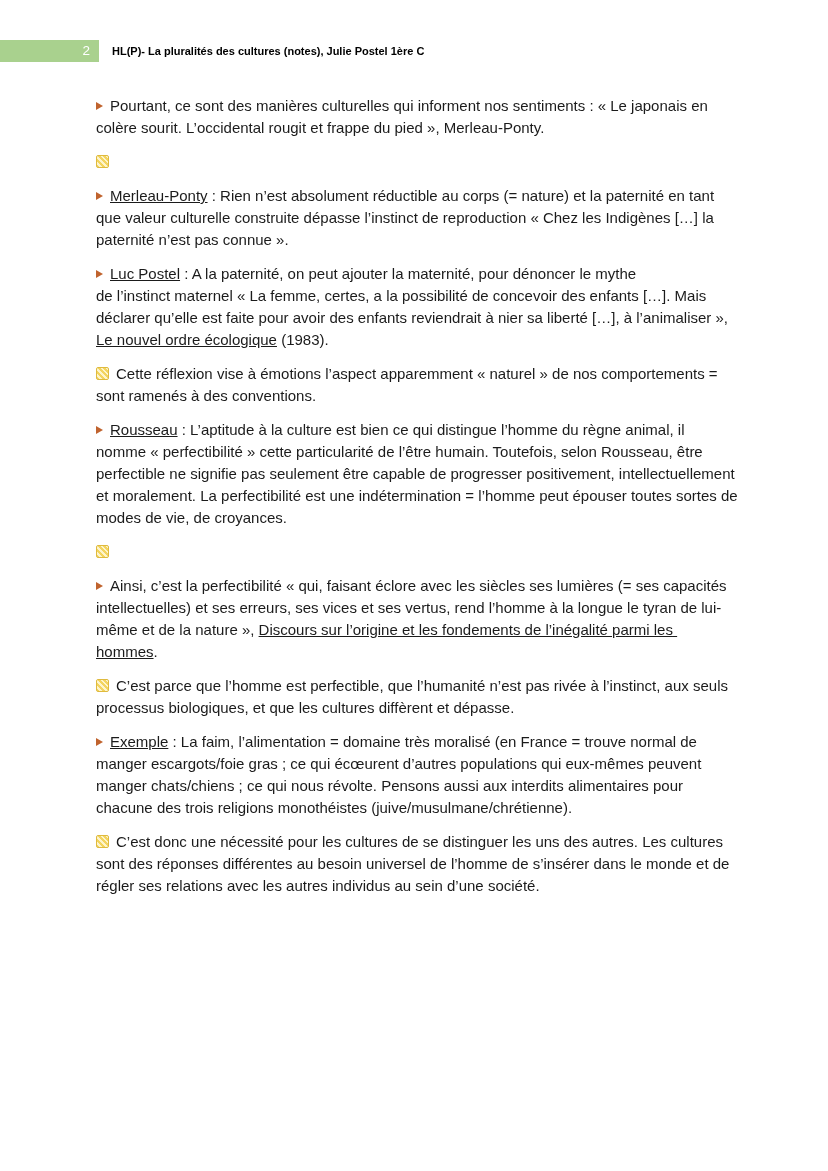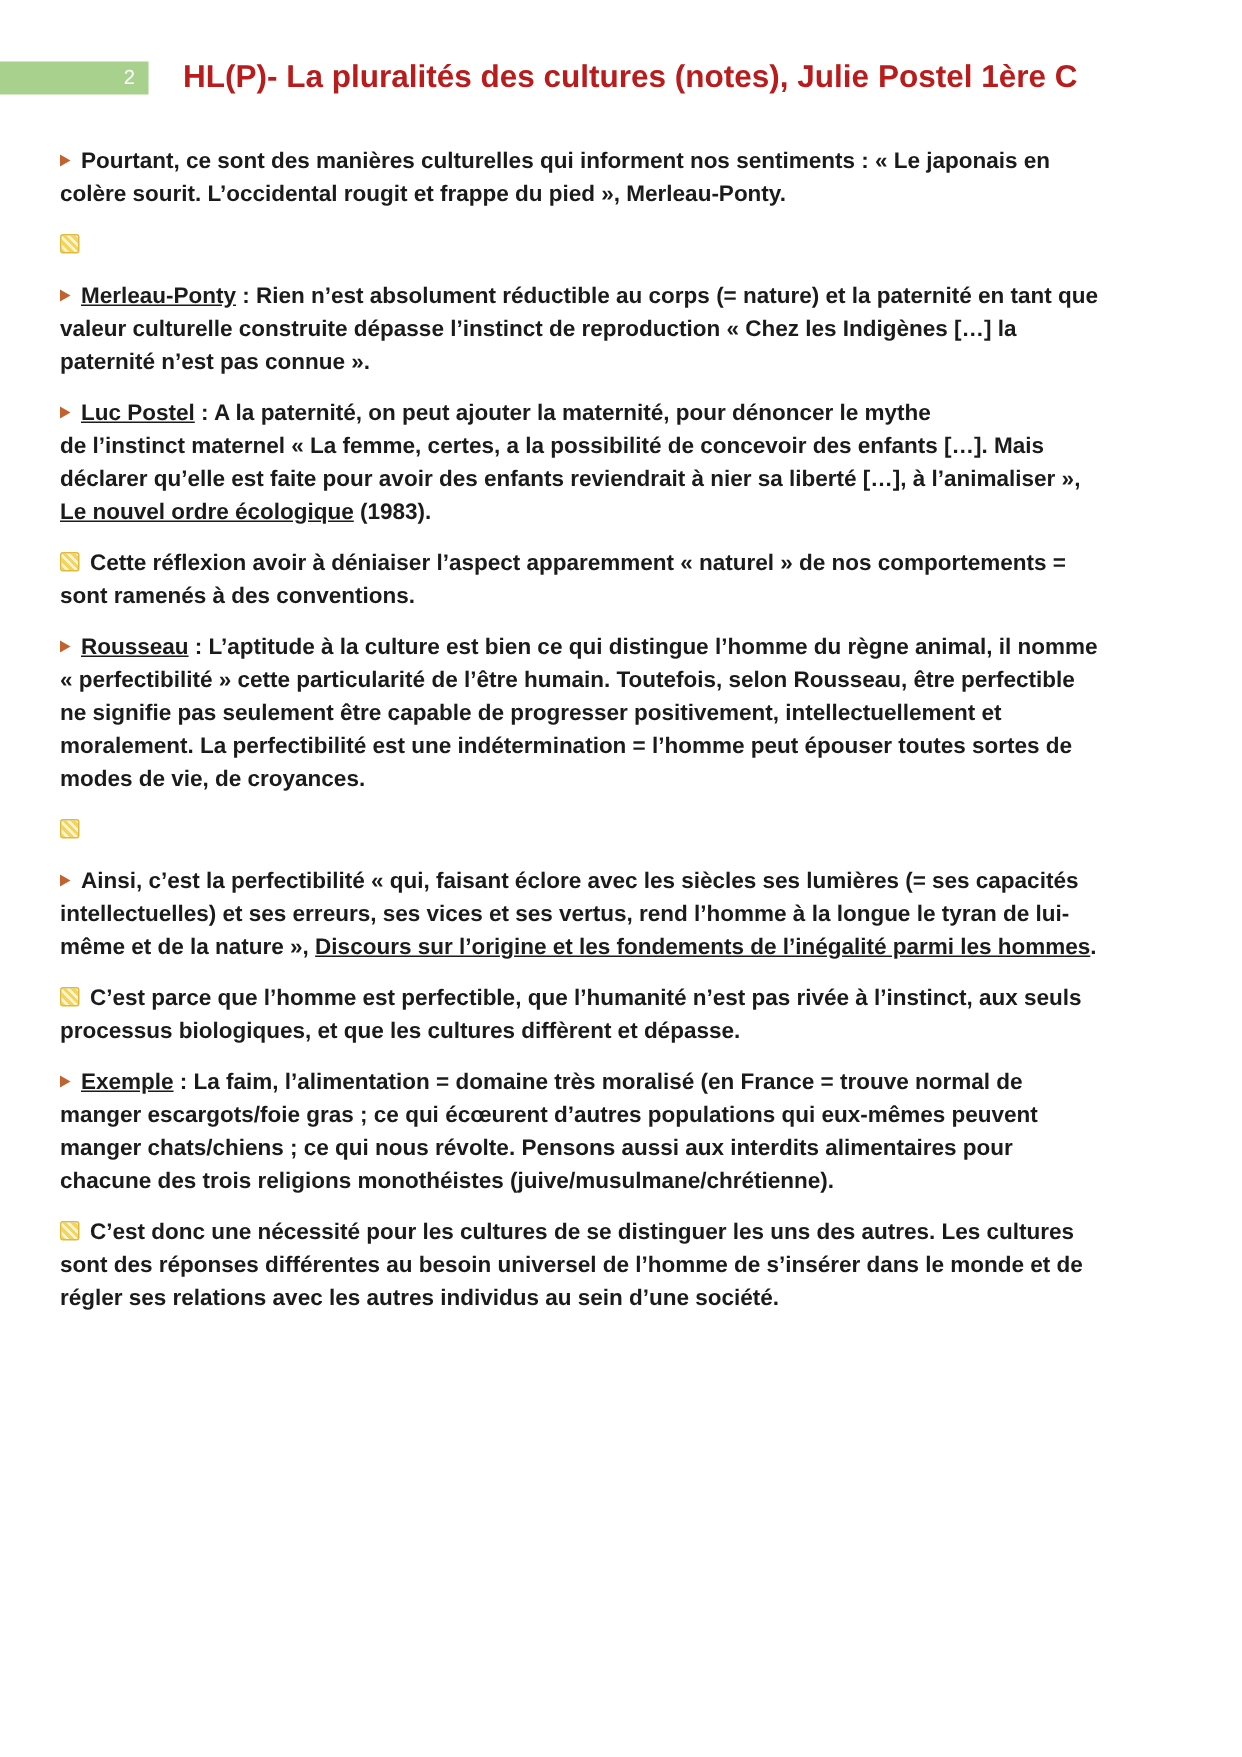--- a/index.html
+++ b/index.html
@@ -25,29 +25,28 @@
   }
   .page-badge .num {
     display: block;
     text-align: right;
     padding-right: 9px;
     color: var(--page-num, #ffffff);
     font-size: 13.5px;
     line-height: 22px;
   }
   .header-title {
-    margin-left: 23px;
+    margin-left: 13px;
     font-weight: bold;
-    font-size: 21px;
-    color: #b91c1c;
+    font-size: 11px;
+    color: #000000;
     white-space: nowrap;
   }
   .content {
-    margin: 33px 90px 0 40px;
-    font-weight: bold;
+    margin: 33px 90px 0 96px;
   }
   .para {
     font-size: 15px;
     line-height: 22px;
     margin-bottom: 12px;
     white-space: pre-wrap;
     color: #1b1b1b;
   }
   .icon-arrow {
     display: inline-block;
@@ -86,20 +85,20 @@
   </div>
   <div class="header-title">HL(P)- La pluralités des cultures (notes), Julie Postel 1ère C</div>
 </div>
 
 <div class="content">
     <p class="para"><span class="icon-arrow"></span><span>Pourtant, ce sont des manières culturelles qui informent nos sentiments : « Le japonais en colère sourit. L’occidental rougit et frappe du pied », Merleau-Ponty.</span></p>
     <p class="para"><span class="icon-note"></span></p>
     <p class="para"><span class="icon-arrow"></span><span class="u">Merleau-Ponty</span><span> : Rien n’est absolument réductible au corps (= nature) et la paternité en tant que valeur culturelle construite dépasse l’instinct de reproduction « Chez les Indigènes […] la paternité n’est pas connue ».</span></p>
     <p class="para"><span class="icon-arrow"></span><span class="u">Luc Postel</span><span> : A la paternité, on peut ajouter la maternité, pour dénoncer le mythe
 de l’instinct maternel « La femme, certes, a la possibilité de concevoir des enfants […]. Mais déclarer qu’elle est faite pour avoir des enfants reviendrait à nier sa liberté […], à l’animaliser », </span><span class="u">Le nouvel ordre écologique</span><span> (1983).</span></p>
-    <p class="para"><span class="icon-note"></span><span>Cette réflexion avoir à déniaiser l’aspect apparemment « naturel » de nos comportements = sont ramenés à des conventions.</span></p>
+    <p class="para"><span class="icon-note"></span><span>Cette réflexion vise à émotions l’aspect apparemment « naturel » de nos comportements = sont ramenés à des conventions.</span></p>
     <p class="para"><span class="icon-arrow"></span><span class="u">Rousseau</span><span> : L’aptitude à la culture est bien ce qui distingue l’homme du règne animal, il nomme « perfectibilité » cette particularité de l’être humain. Toutefois, selon Rousseau, être perfectible ne signifie pas seulement être capable de progresser positivement, intellectuellement et moralement. La perfectibilité est une indétermination = l’homme peut épouser toutes sortes de modes de vie, de croyances.</span></p>
     <p class="para"><span class="icon-note"></span></p>
     <p class="para"><span class="icon-arrow"></span><span>Ainsi, c’est la perfectibilité « qui, faisant éclore avec les siècles ses lumières (= ses capacités intellectuelles) et ses erreurs, ses vices et ses vertus, rend l’homme à la longue le tyran de lui-même et de la nature », </span><span class="u">Discours sur l’origine et les fondements de l’inégalité parmi les hommes</span><span>.</span></p>
     <p class="para"><span class="icon-note"></span><span>C’est parce que l’homme est perfectible, que l’humanité n’est pas rivée à l’instinct, aux seuls processus biologiques, et que les cultures diffèrent et dépasse.</span></p>
     <p class="para"><span class="icon-arrow"></span><span class="u">Exemple</span><span> : La faim, l’alimentation = domaine très moralisé (en France = trouve normal de manger escargots/foie gras ; ce qui écœurent d’autres populations qui eux-mêmes peuvent manger chats/chiens ; ce qui nous révolte. Pensons aussi aux interdits alimentaires pour chacune des trois religions monothéistes (juive/musulmane/chrétienne).</span></p>
     <p class="para"><span class="icon-note"></span><span>C’est donc une nécessité pour les cultures de se distinguer les uns des autres. Les cultures sont des réponses différentes au besoin universel de l’homme de s’insérer dans le monde et de régler ses relations avec les autres individus au sein d’une société.</span></p>
   </div>
 
 </body></html>

